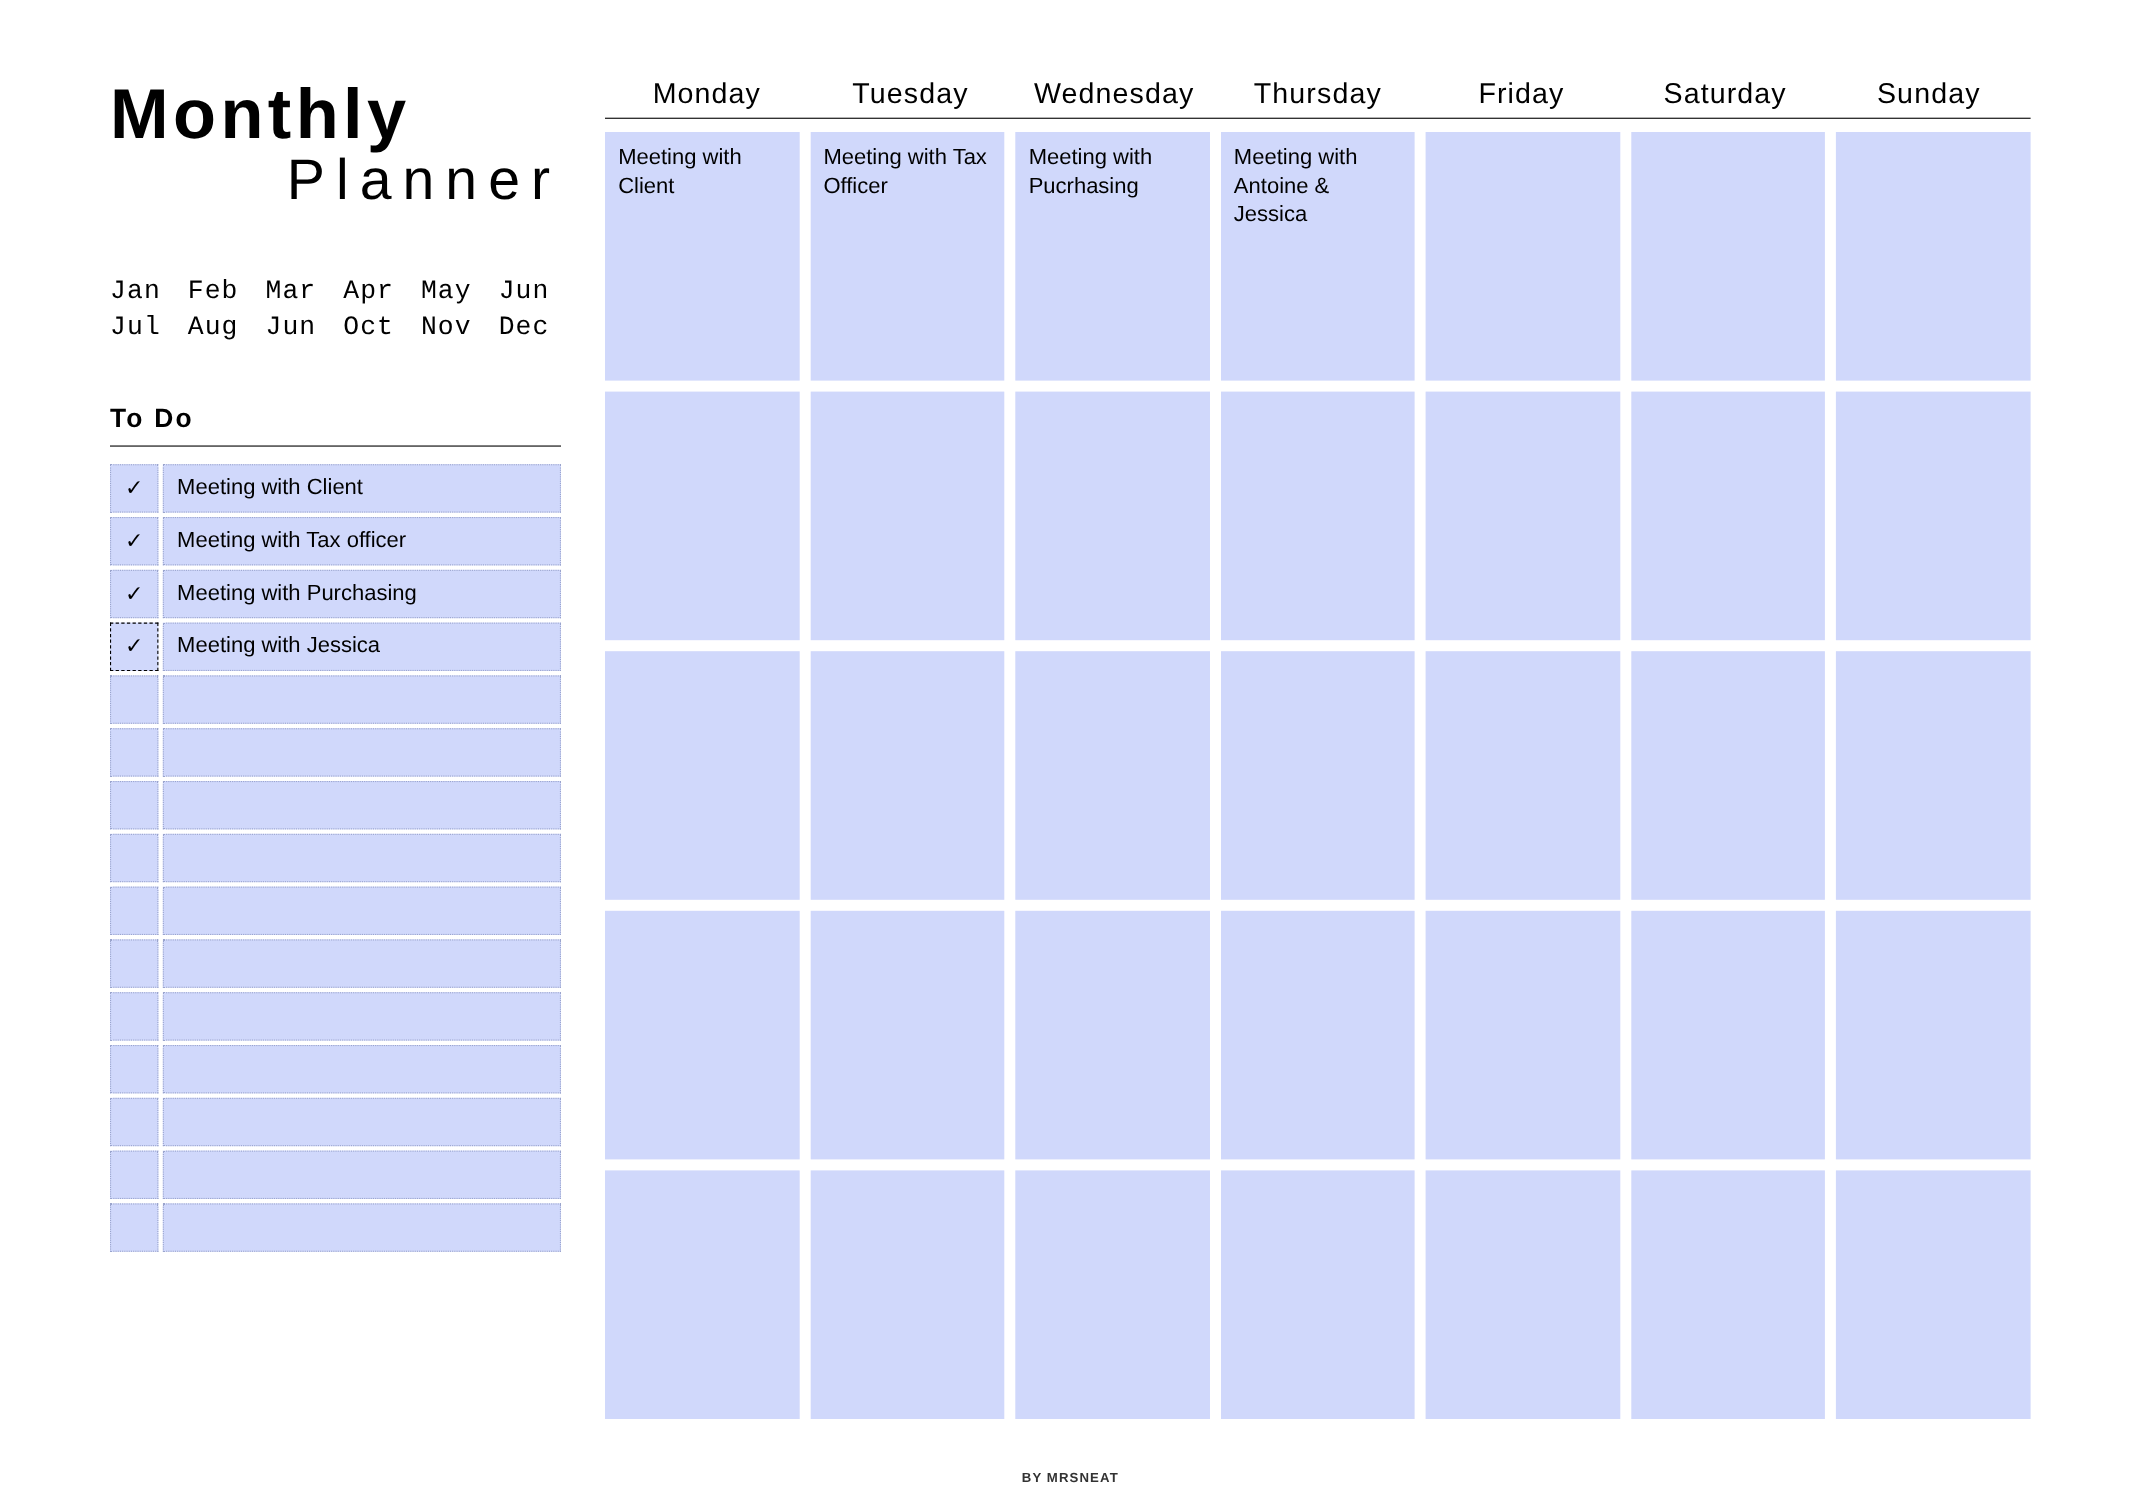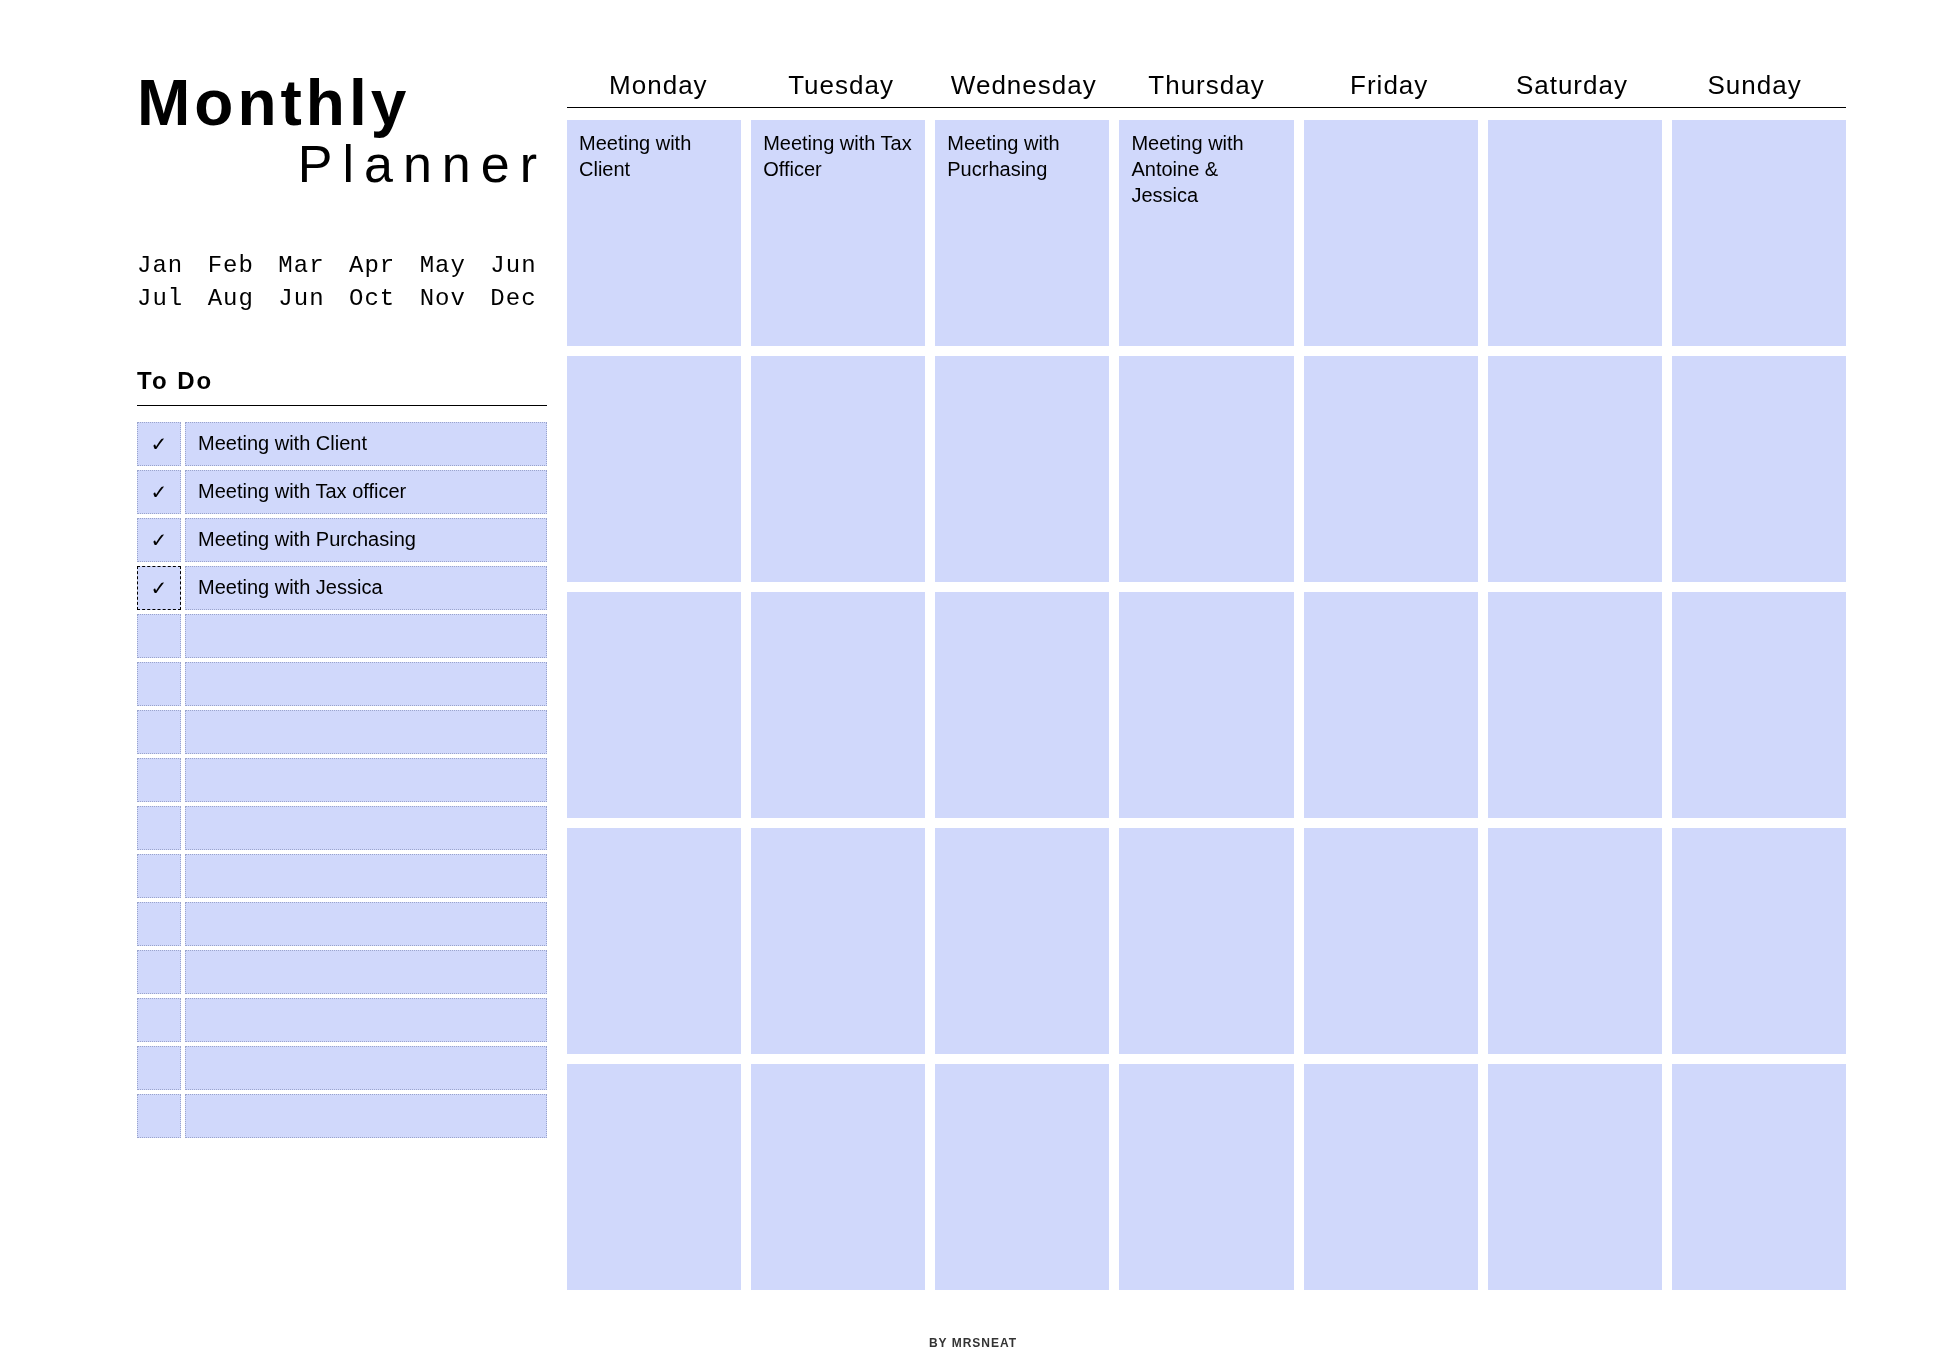--- a/index.html
+++ b/index.html
@@ -6,23 +6,22 @@
   body {
     font-family: Arial, Helvetica, sans-serif;
     background: #fff;
     width: 1946px;
     height: 1372px;
     padding: 70px 100px 30px 100px;
     position: relative;
   }
   .wrap {
     display: flex;
-    gap: 20px;
+    gap: 40px;
     height: 1220px;
-    margin-left: 37px;
   }
   .sidebar {
     width: 410px;
     flex-shrink: 0;
   }
   .title-block { margin-bottom: 60px; }
   .title-bold {
     font-family: 'Arial Narrow', Arial, sans-serif;
     font-stretch: condensed;
     font-size: 64px;

